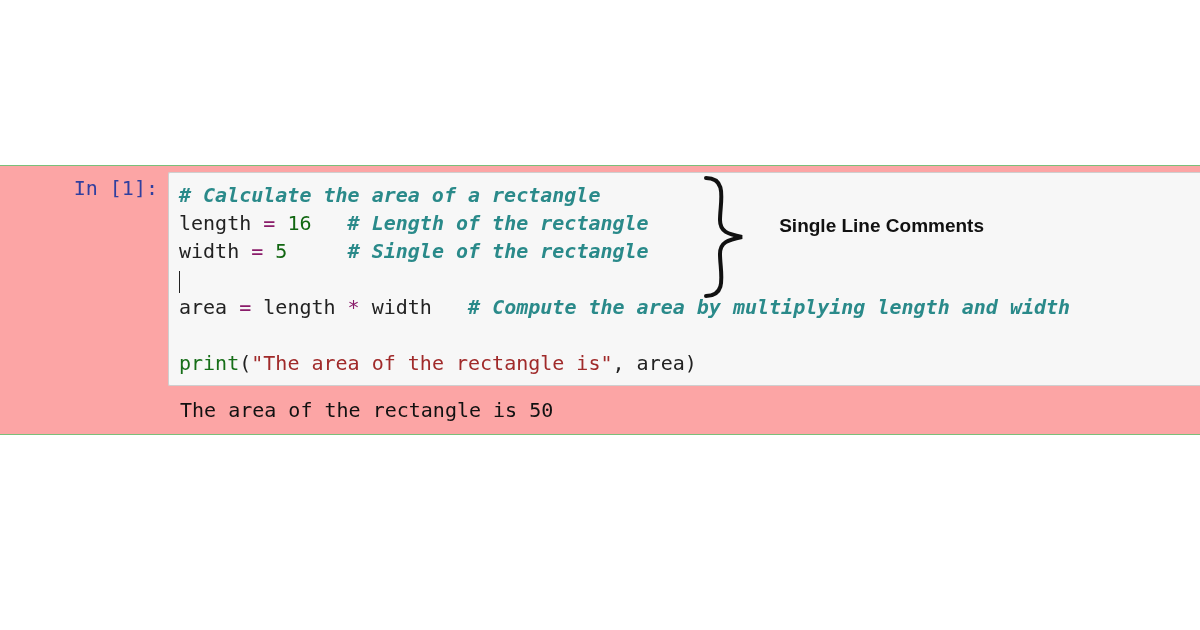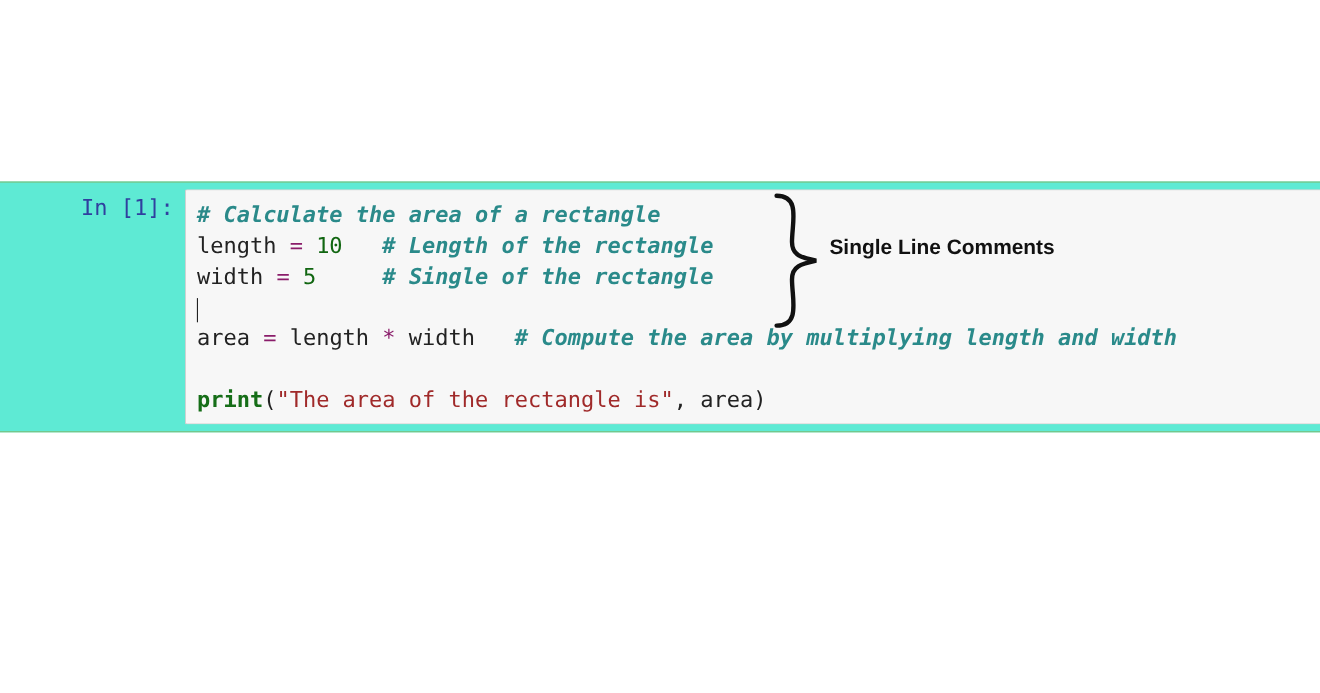--- a/index.html
+++ b/index.html
@@ -17,21 +17,21 @@
     width: 100%;
     height: 100%;
   }
   .cell {
     position: absolute;
     left: 0;
     top: 165px;
     width: 100%;
     border-top: 1px solid #7abF7a;
     border-bottom: 1px solid #7abF7a;
-    background: #5eead4;
+    background: #fca5a5;
   }
   .row {
     display: flex;
     align-items: flex-start;
   }
   .prompt-col {
     flex: 0 0 168px;
     text-align: right;
     padding: 10px 10px 0 0;
     font-size: 20px;
@@ -56,21 +56,21 @@
     padding: 4px 10px 10px 12px;
     font-size: 20px;
     line-height: 1.4;
     font-family: "DejaVu Sans Mono", monospace;
     color: #111;
   }
   .tok-comment { color: #2a8a8a; font-style: italic; font-weight: bold; }
   .tok-var { color: #222; }
   .tok-op  { color: #8a1c6a; }
   .tok-num { color: #116611; }
-  .tok-fn  { color: #166e18; font-weight: bold; }
+  .tok-fn  { color: #166e18; }
   .tok-str { color: #a02a2a; }
   .cursor {
     display: inline-block;
     width: 1px;
     height: 22px;
     background: #222;
     vertical-align: text-bottom;
     margin-bottom: -2px;
   }
   .brace-annot {
@@ -88,44 +88,50 @@
   }
   .annot-text {
     position: absolute;
     left: 56px;
     top: 42px;
     font-family: Arial, sans-serif;
     font-size: 19px;
     font-weight: 700;
     color: #111;
     line-height: 1.25;
-    text-align: left;
+    text-align: right;
     width: 230px;
   }
 </style>
 </head>
 <body>
 
 <div class="wrapper">
 
   <div class="cell">
 
     <div class="row">
       <div class="prompt-col">
         <span>In [1]:</span>
       </div>
       <div class="code-col"><span class="tok-comment"># Calculate the area of a rectangle</span>
-<span class="tok-var">length</span> <span class="tok-op">=</span> <span class="tok-num">10</span>   <span class="tok-comment"># Length of the rectangle</span>
+<span class="tok-var">length</span> <span class="tok-op">=</span> <span class="tok-num">16</span>   <span class="tok-comment"># Length of the rectangle</span>
 <span class="tok-var">width</span> <span class="tok-op">=</span> <span class="tok-num">5</span>     <span class="tok-comment"># Single of the rectangle</span>
 <span class="cursor"></span>
 <span class="tok-var">area</span> <span class="tok-op">=</span> <span class="tok-var">length</span> <span class="tok-op">*</span> <span class="tok-var">width</span>   <span class="tok-comment"># Compute the area by multiplying length and width</span>
 
 <span class="tok-fn">print</span><span class="tok-var">(</span><span class="tok-str">"The area of the rectangle is"</span><span class="tok-var">,</span> <span class="tok-var">area</span><span class="tok-var">)</span></div>
     </div>
 
+    <div class="row">
+      <div class="prompt-col"></div>
+      <div class="output-col">
+        <span>The area of the rectangle is 50</span>
+      </div>
+    </div>
 
   </div>
 
   <div class="brace-annot">
     <svg width="60" height="130" viewBox="0 0 60 130">
       <path d="M 8 6
                C 30 6, 22 30, 22 48
                C 22 60, 30 62, 44 65
                C 30 68, 22 70, 22 82
                C 22 100, 30 124, 8 124" fill="none" stroke="#111" stroke-width="4" stroke-linecap="round"></path>

